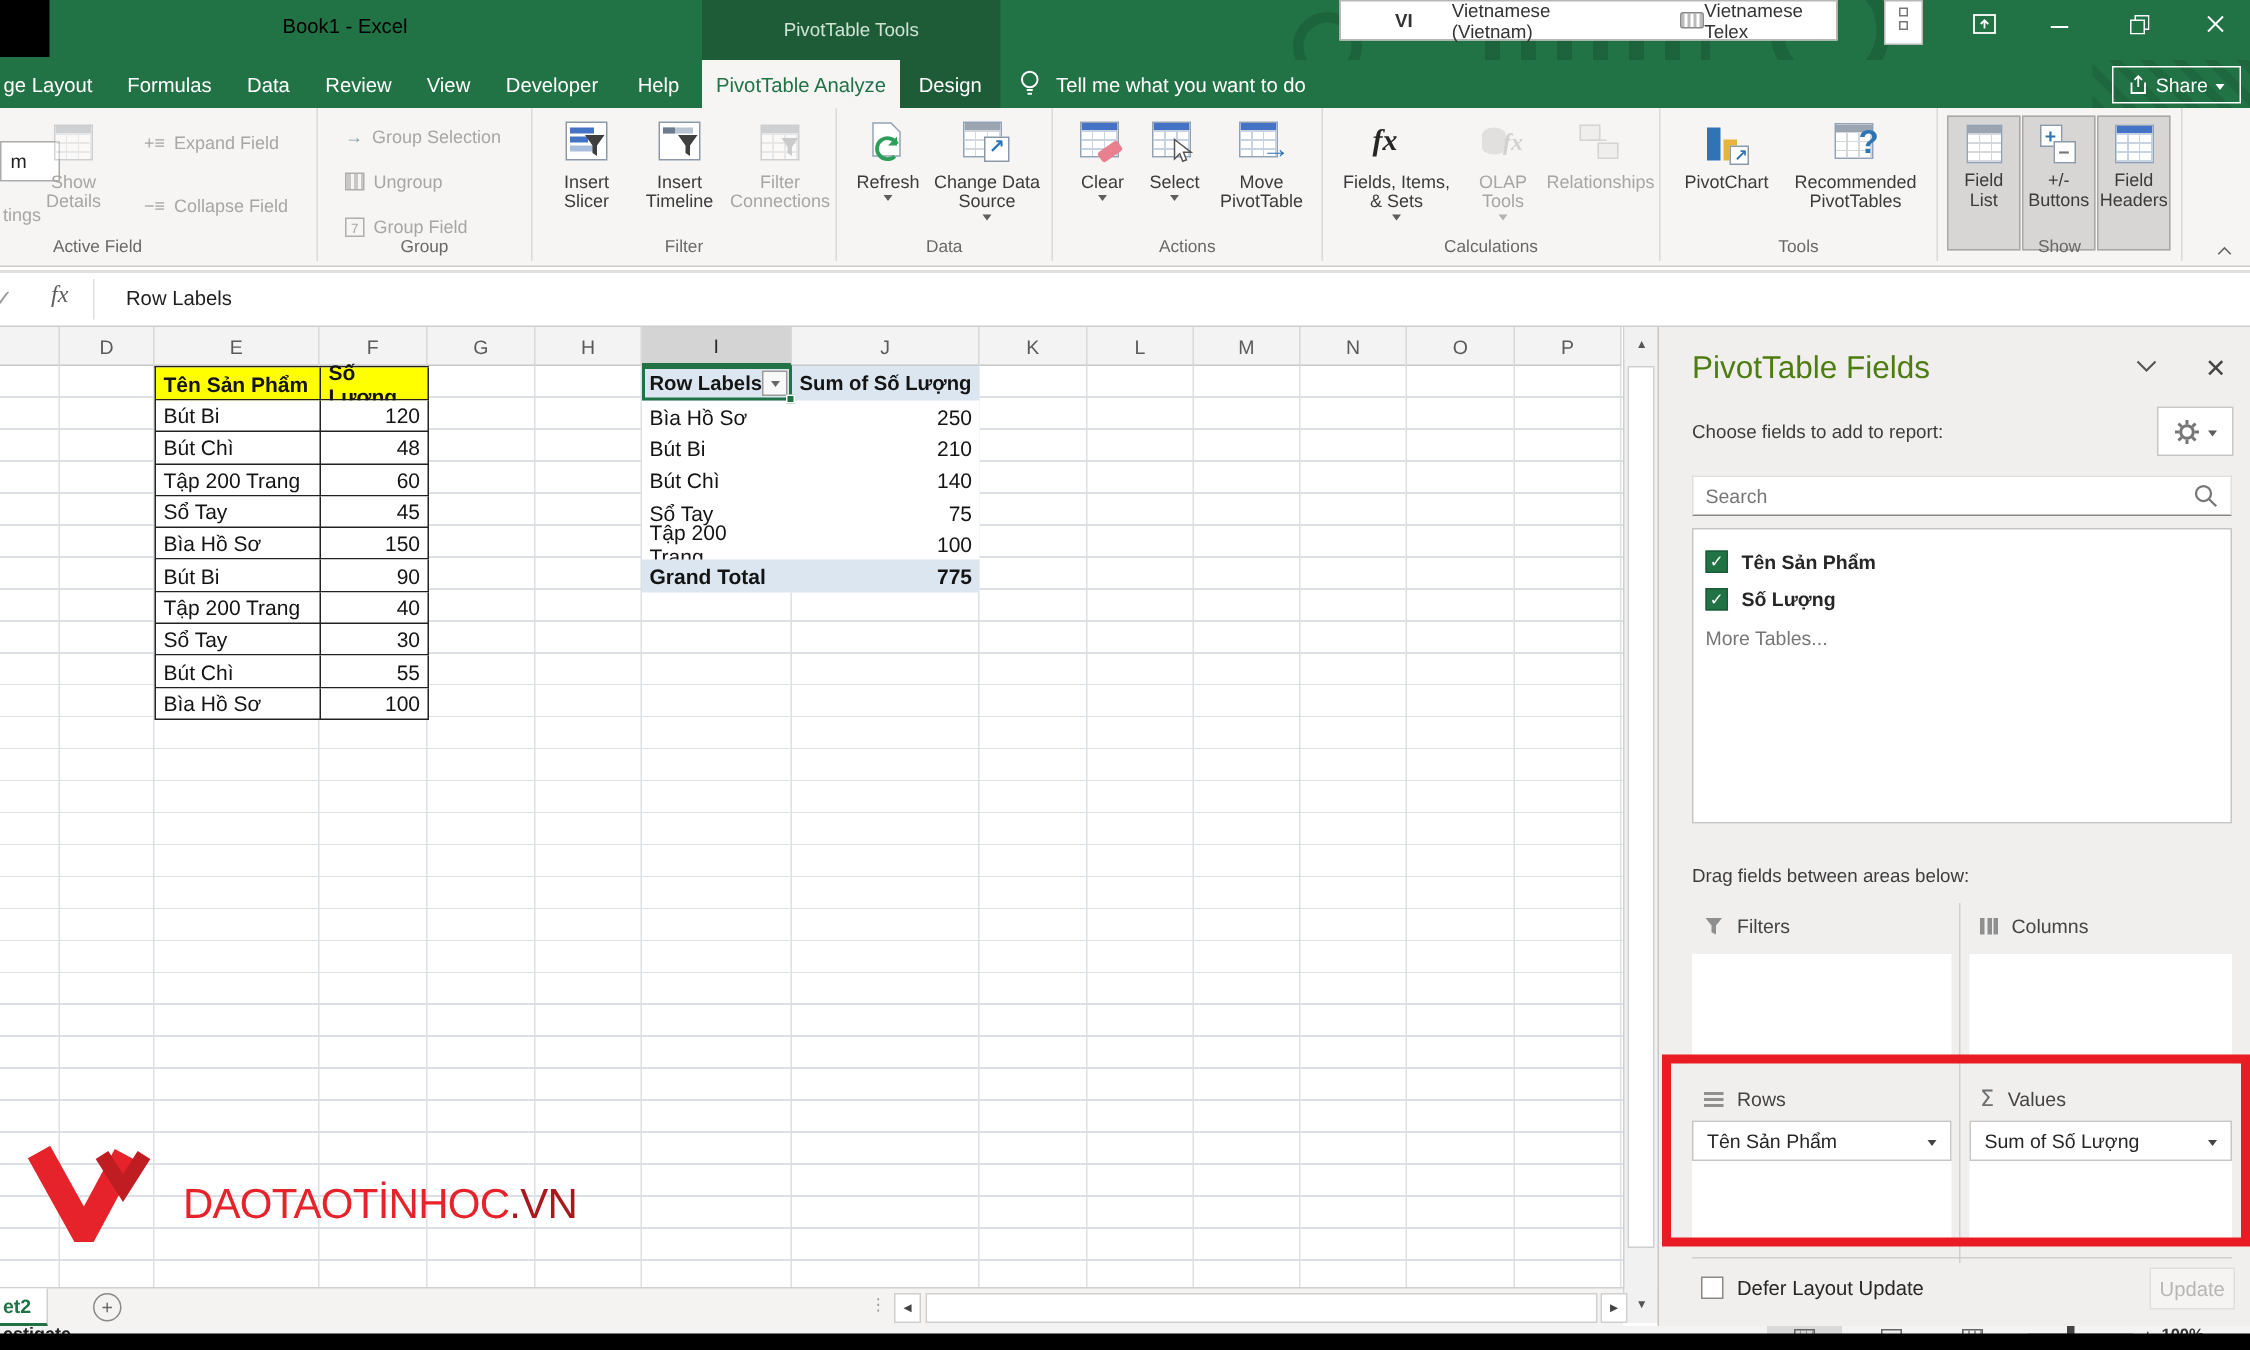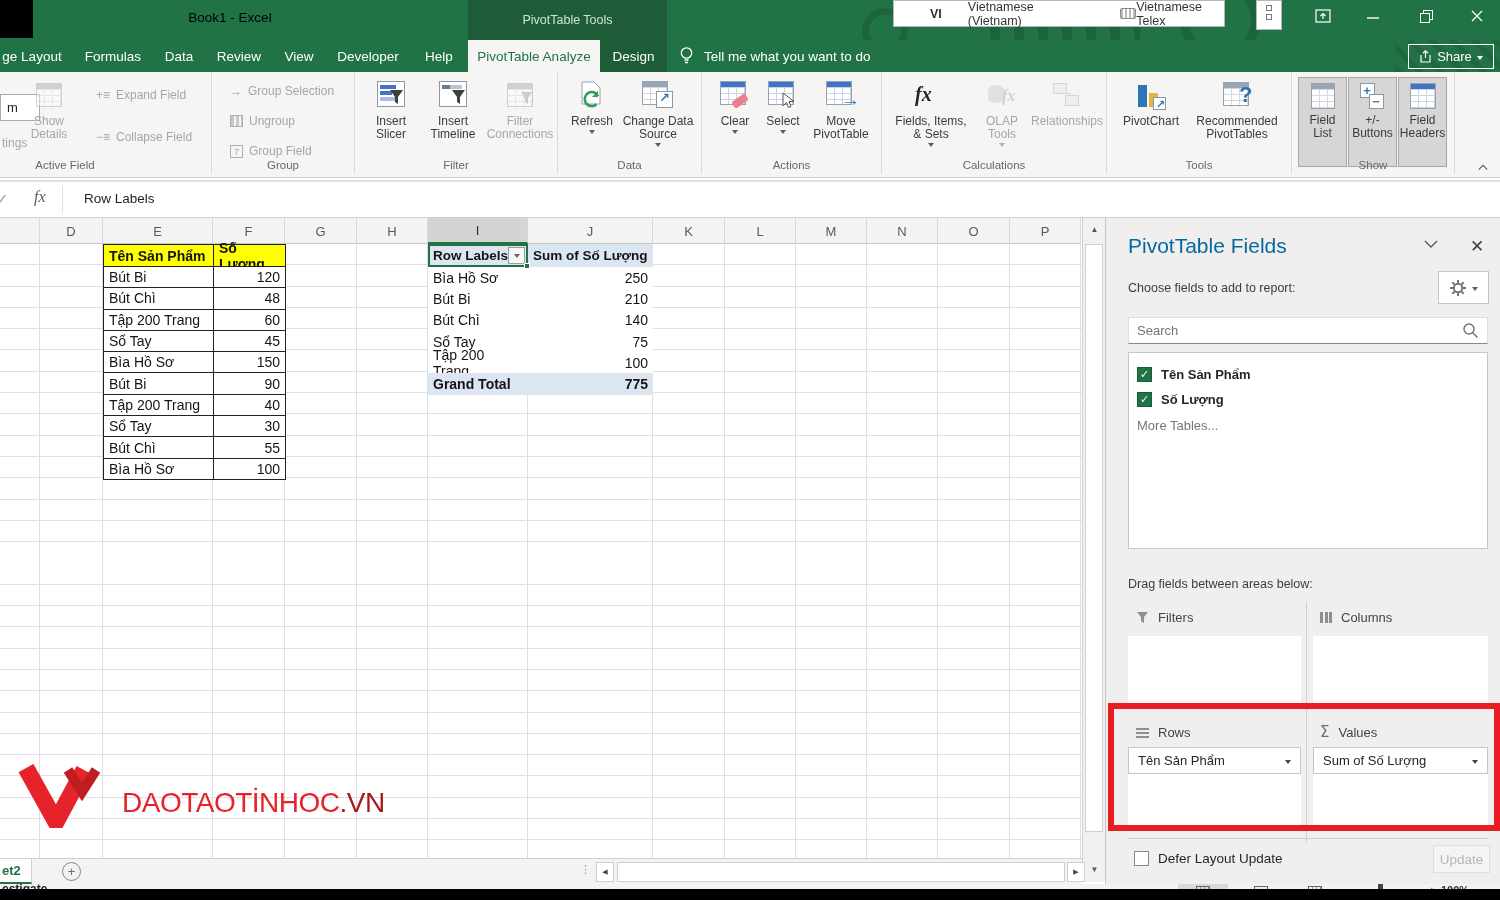--- a/index.html
+++ b/index.html
@@ -115,21 +115,21 @@
   .viewbtn.pressed{background:#d9d9d9}
   .vicon{width:14px;height:10px;border:1px solid #666;background:repeating-linear-gradient(90deg,transparent 0 3px,#999 3px 4px)}
   .zoomtxt{position:absolute;left:1441px;top:0;font-size:11px;font-weight:bold;color:#333}
   .zslider{position:absolute;left:1352px;top:5px;width:70px;height:2px;background:#8a8886}
   .zthumb{position:absolute;left:1378px;top:0;width:5px;height:11px;background:#444}
   .zsign{position:absolute;top:-1px;font-size:13px;color:#444}
   #blackstrip{position:absolute;left:0;top:889px;width:1500px;height:11px;background:#000;z-index:50}
 
   
   #pane{position:absolute;left:1105px;top:218px;width:395px;height:666px;background:#f0efee;border-left:1px solid #c8c6c4}
-  .pane-title{position:absolute;left:22px;top:16px;font-size:21px;color:#0369a1}
+  .pane-title{position:absolute;left:22px;top:16px;font-size:21px;color:#4d7c0f}
   .pane-chev{position:absolute;left:318px;top:22px}
   .pane-x{position:absolute;left:364px;top:18px;font-size:17px;color:#444}
   .choose{position:absolute;left:22px;top:63px;font-size:12.5px;color:#3c3c3c}
   .gearbtn{position:absolute;left:332px;top:53px;width:51px;height:33px;background:#fff;border:1px solid #c8c6c4;display:flex;align-items:center;justify-content:center;gap:6px}
   .searchbox{position:absolute;left:22px;top:99px;width:360px;height:27px;background:#fff;border:1px solid #e1dfdd;border-bottom:1px solid #8a8886;display:flex;align-items:center}
   .searchbox input{border:none;outline:none;flex:1;font-size:13px;padding-left:8px;font-family:inherit;color:#333;background:transparent}
   .fieldsbox{position:absolute;left:22px;top:134px;width:360px;height:197px;background:#fff;border:1px solid #c8c6c4;padding:9px 0 0 8px}
   .field-row{display:flex;align-items:center;gap:9px;height:25px}
   .cb-check{width:15px;height:15px;background:#217346;border:1px solid #1a5c38;display:flex;align-items:center;justify-content:center;color:#fff;font-size:11px}
   .cb-check::before{content:'✓'}

